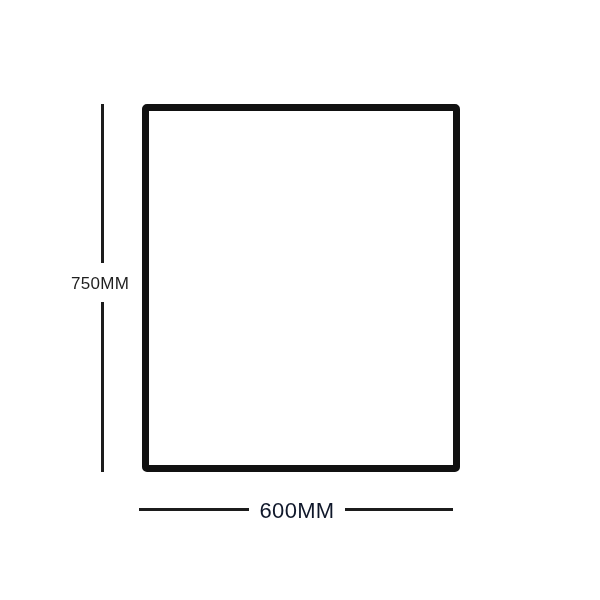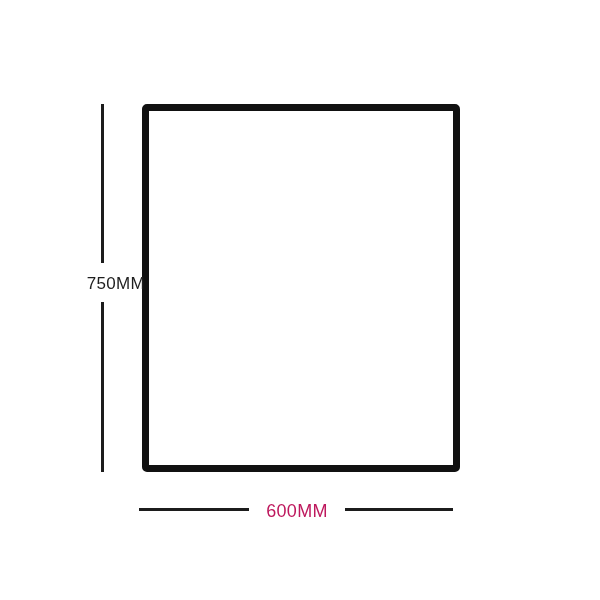--- a/index.html
+++ b/index.html
@@ -36,21 +36,21 @@
   }
   .vdim-top    { top: 104px; height: 159px; }
   .vdim-bottom { top: 302px; height: 170px; }
   .vdim-label {
     position: absolute;
     left: 55px;
     top: 274px;
     width: 90px;
     height: 20px;
     line-height: 20px;
-    text-align: right;
+    text-align: center;
     font-size: 17px;
     color: #1f1f1f;
     letter-spacing: 0.3px;
     white-space: nowrap;
   }
   
   .hdim-seg {
     position: absolute;
     top: 508px;
     height: 3px;
@@ -59,22 +59,22 @@
   .hdim-left  { left: 139px; width: 110px; }
   .hdim-right { left: 345px; width: 108px; }
   .hdim-label {
     position: absolute;
     left: 247px;
     top: 501px;
     width: 100px;
     height: 20px;
     line-height: 20px;
     text-align: center;
-    font-size: 18px;
-    color: #be185d;
+    font-size: 22px;
+    color: #0f172a;
     letter-spacing: 0.3px;
     white-space: nowrap;
   }
 </style>
 </head>
 <body>
 
 <div class="canvas">
 
   <div class="panel-rect"></div>

